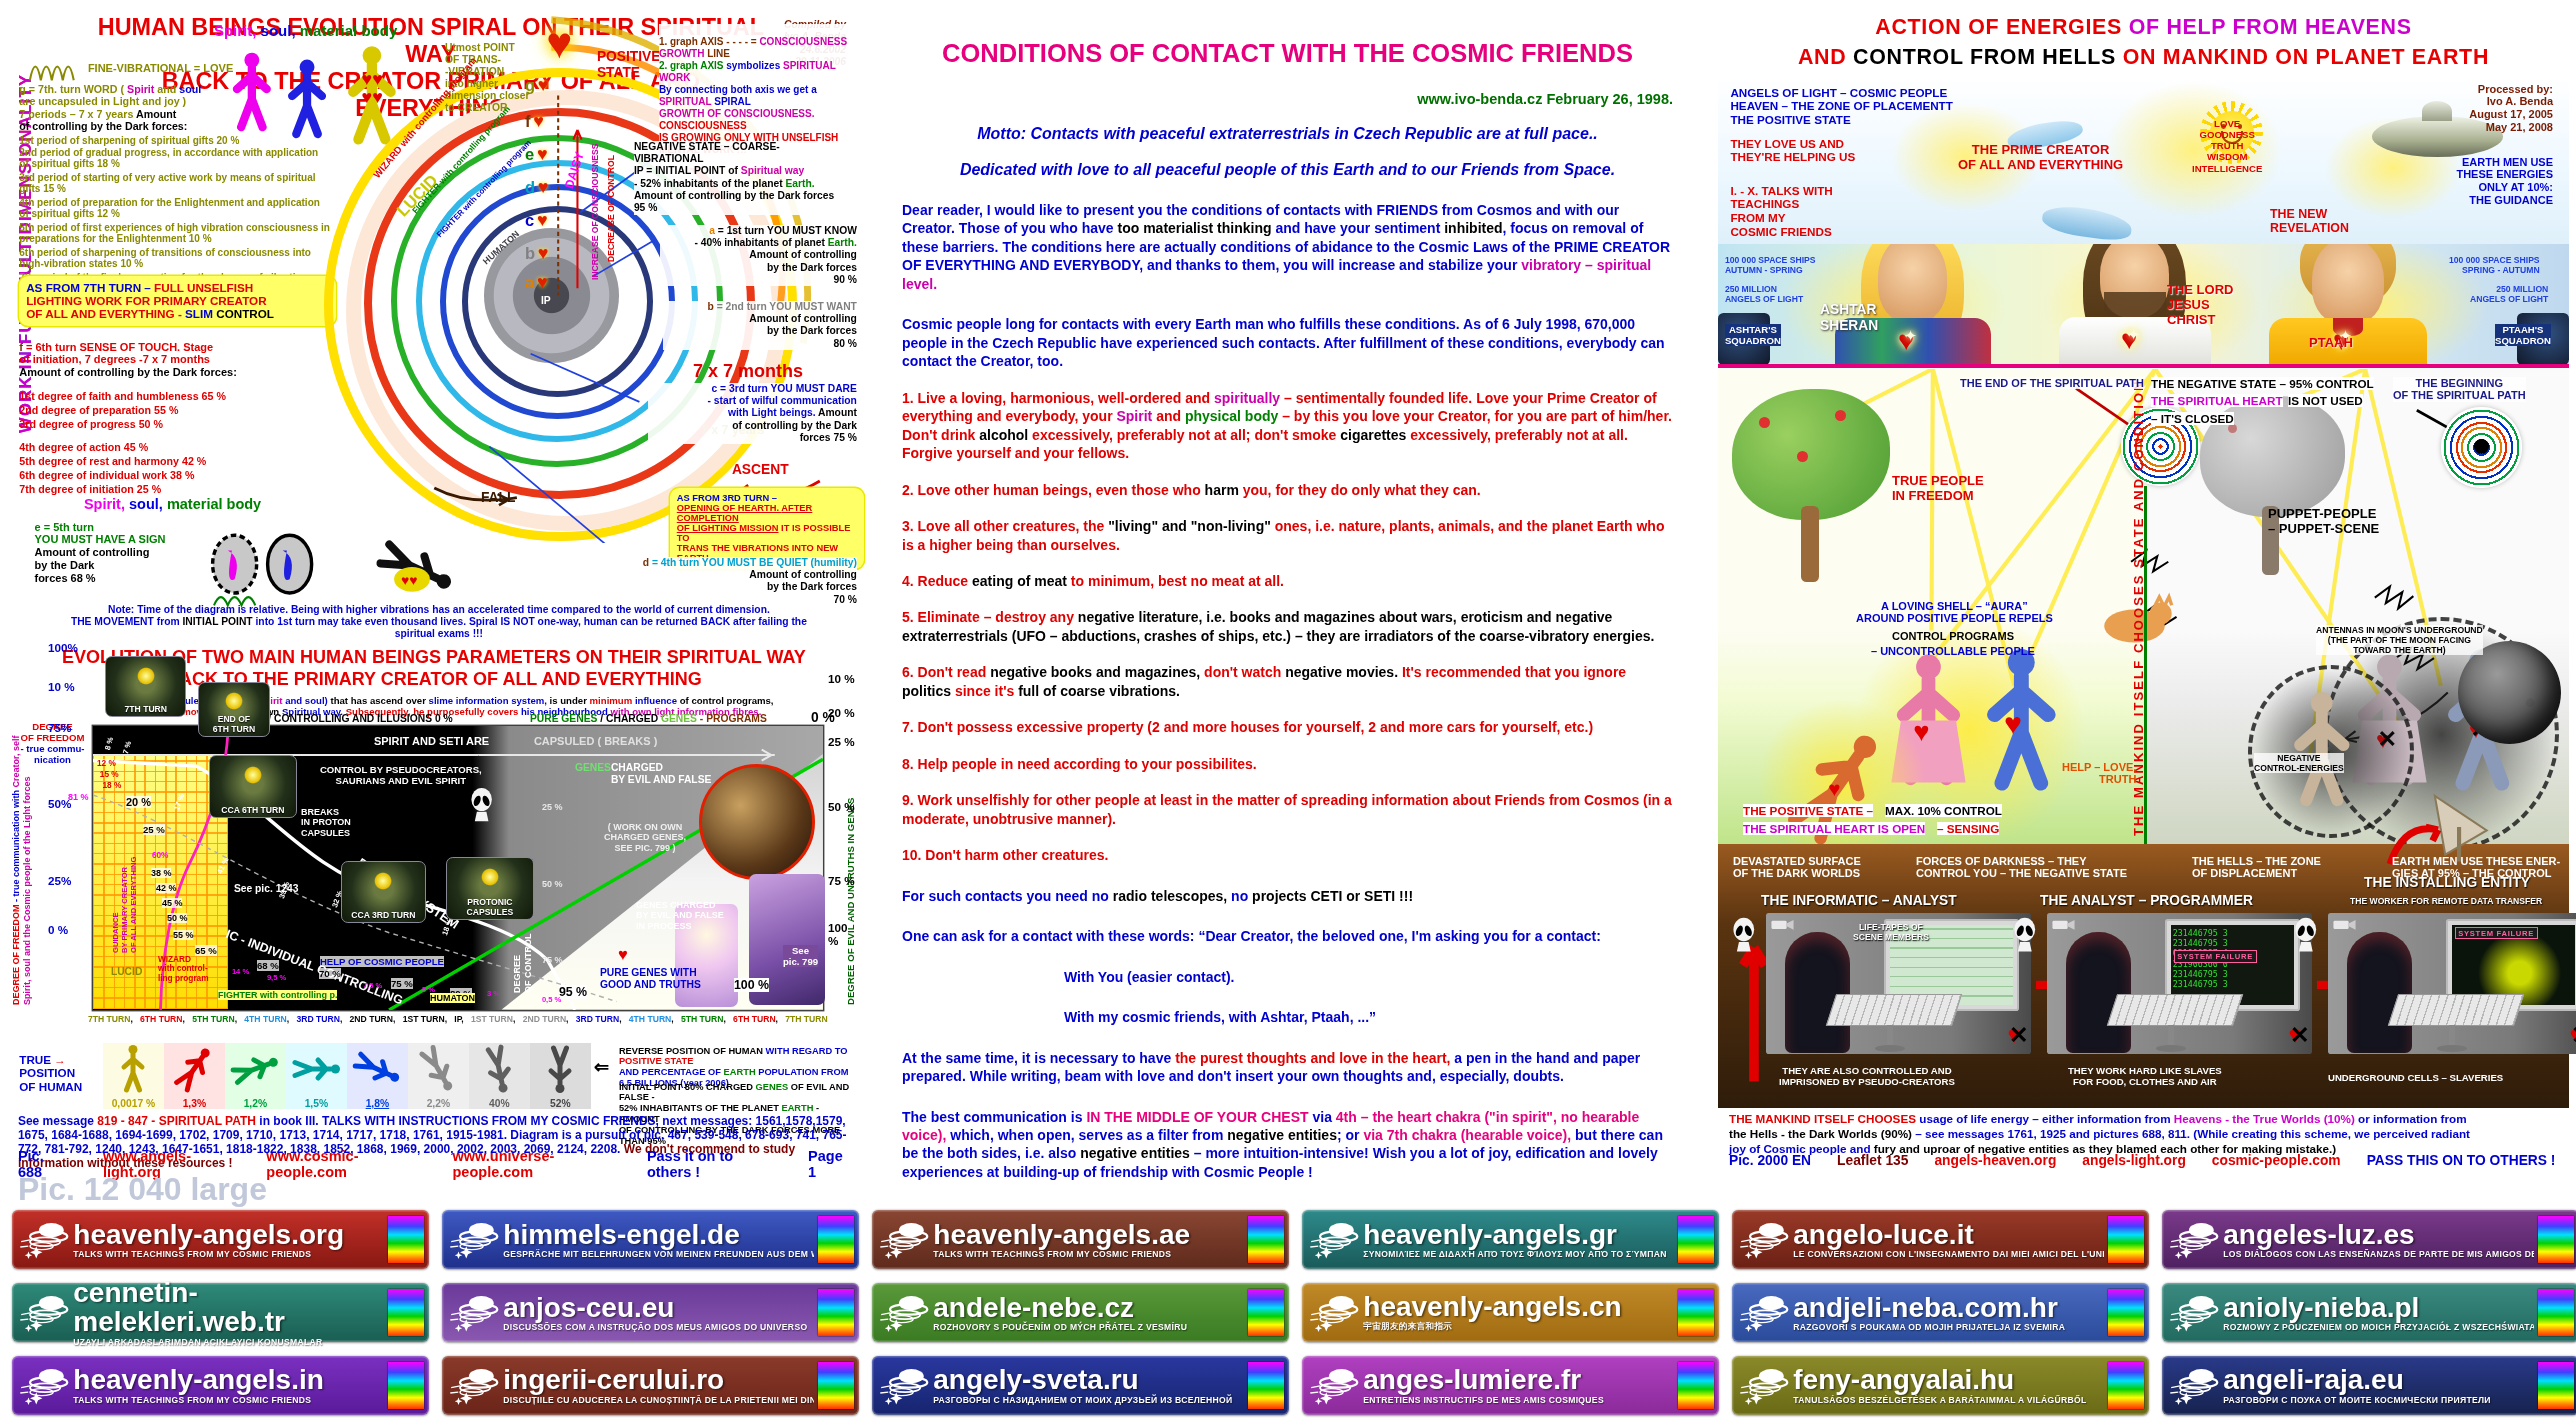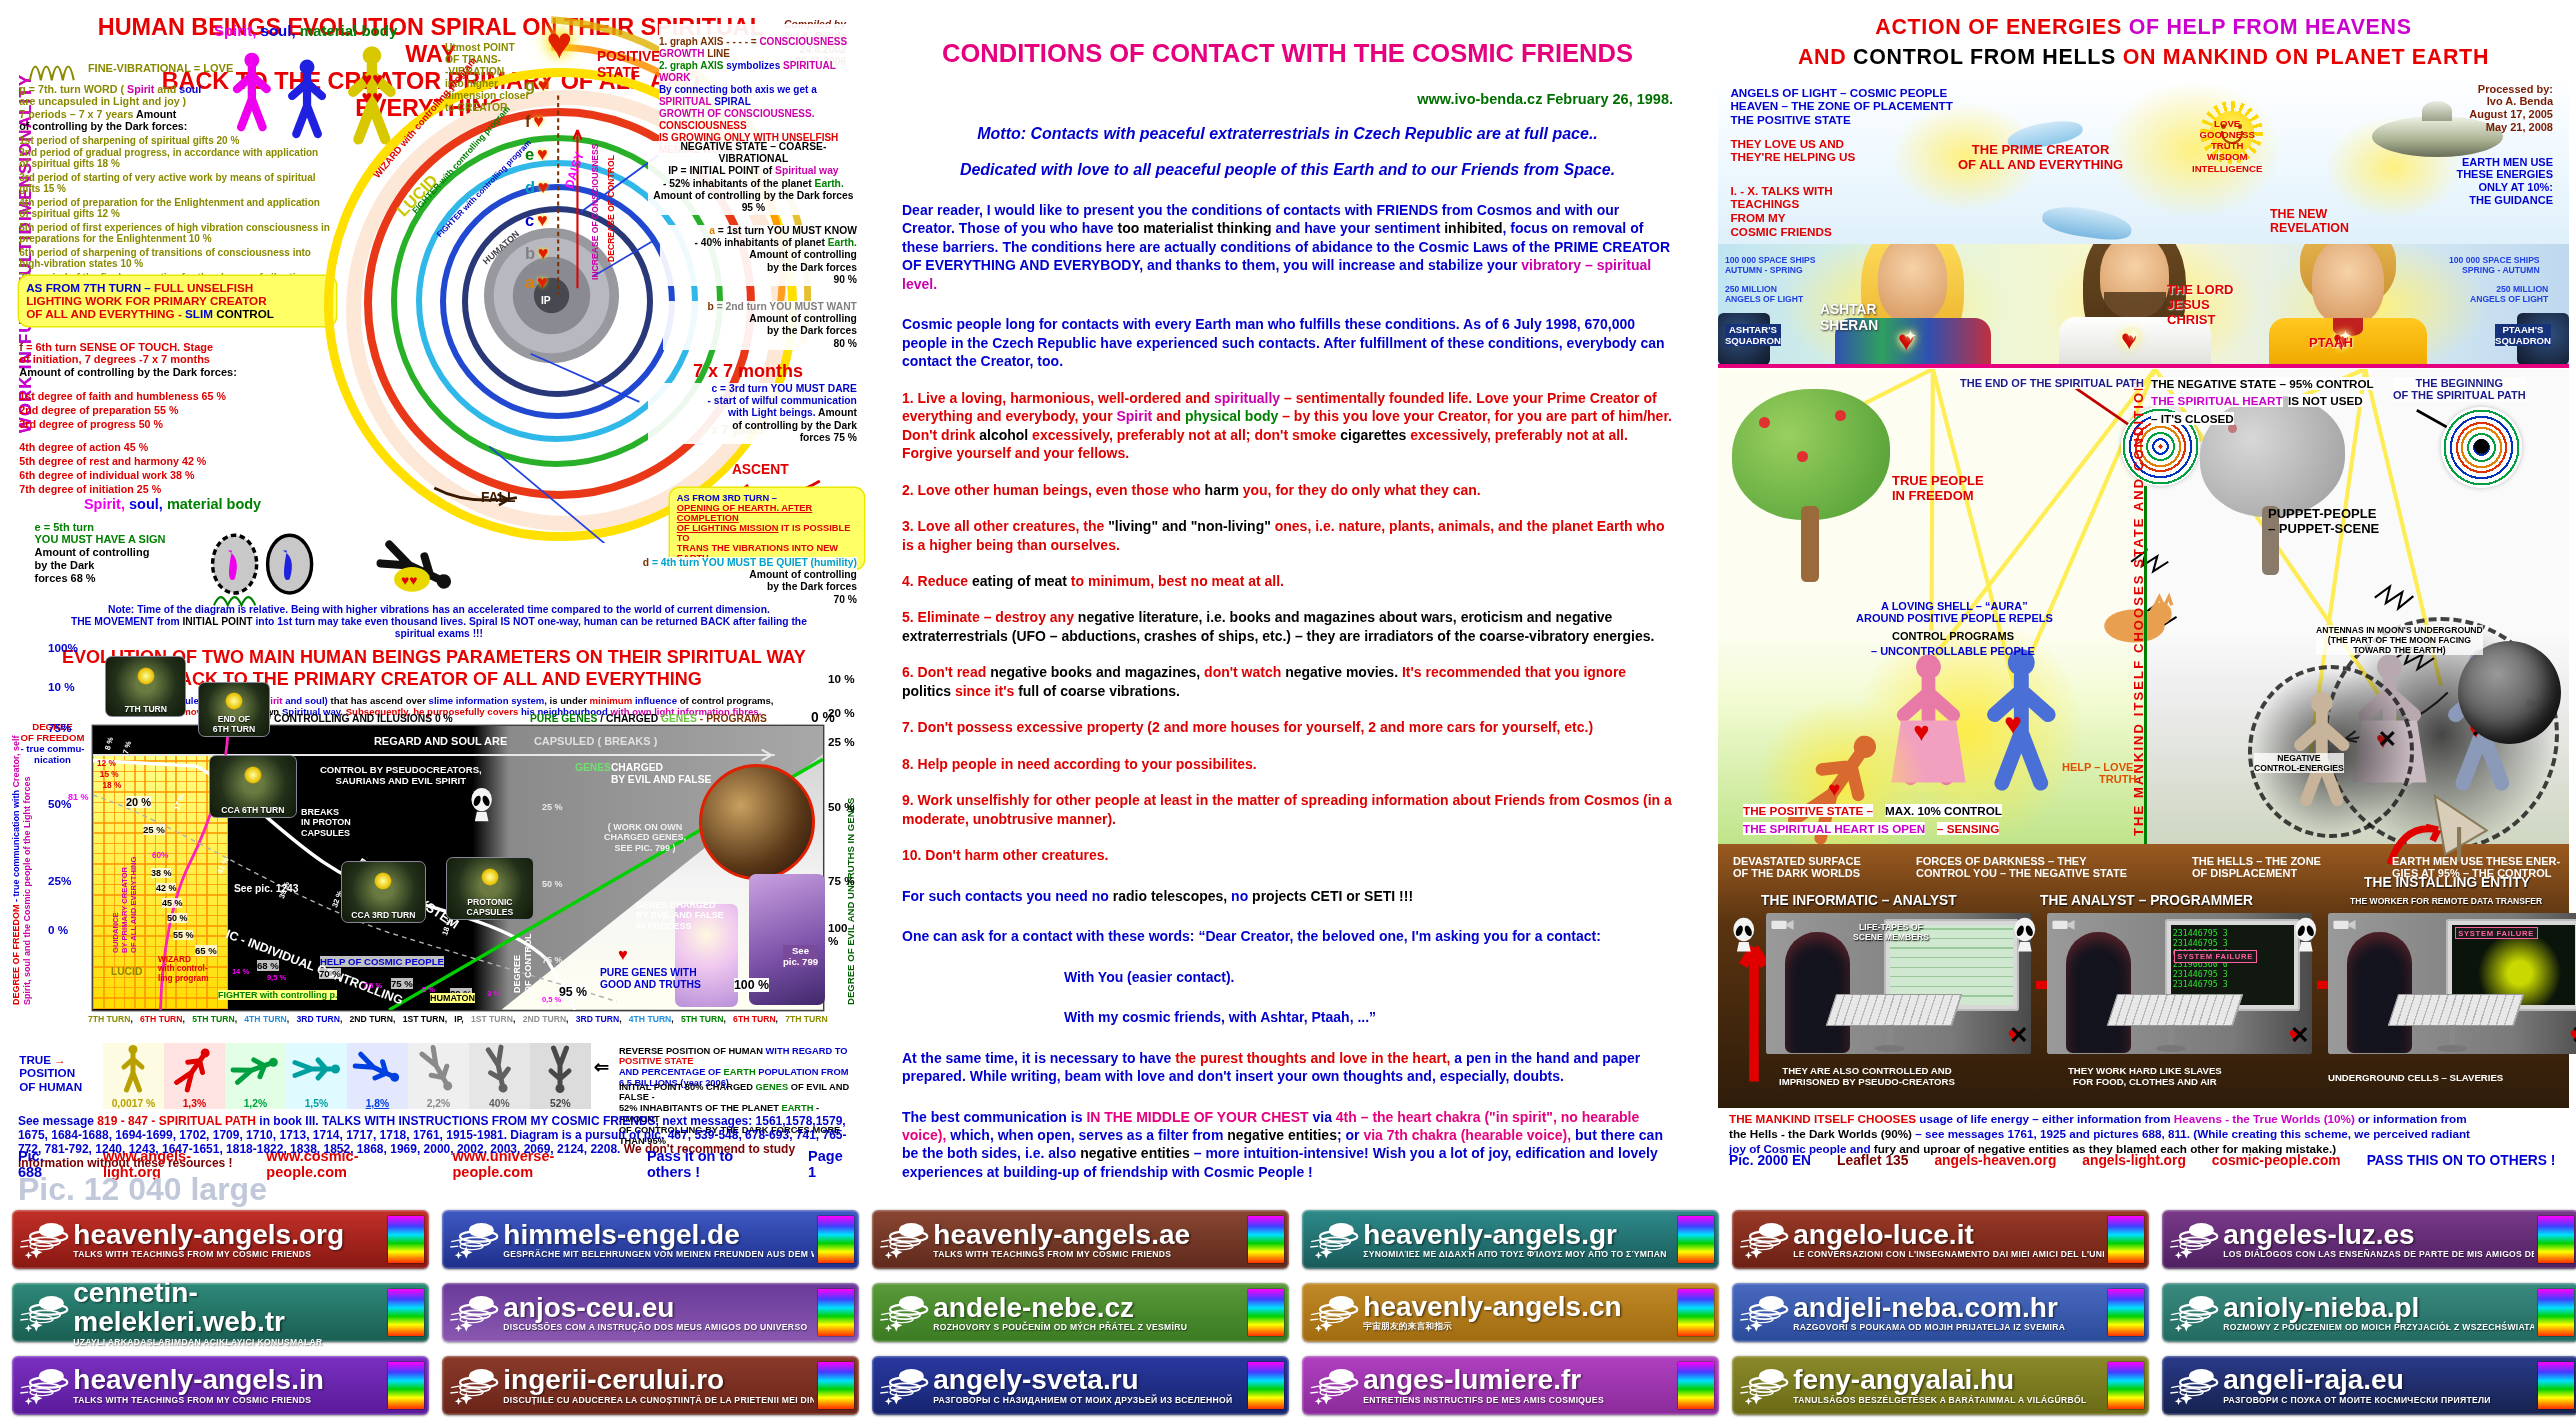--- a/index.html
+++ b/index.html
@@ -272,21 +272,21 @@
           <div class="pl" style="left: 599px; top: 256px; color: rgb(224, 0, 0); font-size: 8.6px; transform: rotate(-90deg);">DECREASE OF CONTROL</div>
           <div class="pl" style="left: 686px; top: 355px; color: rgb(224, 0, 0); font-size: 18px;">7 x 7 months</div>
           <div class="pl" style="left: 694px; top: 417px; color: rgb(138, 138, 0); font-size: 12.4px;">7 x 7 years</div>
           <div class="pl" style="left: 725px; top: 456px; color: rgb(224, 0, 0); font-size: 13.8px;">ASCENT</div>
           <div class="pl" style="left: 474px; top: 484px; color: rgb(58, 26, 0); font-size: 13.8px;">FALL</div>
         </div>
       <div class="rblk" style="left:652px;top:18px;width:198px;font-size:10px;">
         <div><span style="color: rgb(122, 48, 0);">1. graph AXIS - - - - = </span><span style="color: rgb(204, 0, 170);">CONSCIOUSNESS GROWTH </span><span style="color: rgb(122, 48, 0);">LINE</span></div><div><span style="color: rgb(0, 128, 0);">2. graph AXIS </span><span style="color: rgb(0, 0, 208);">symbolizes </span><span style="color: rgb(204, 0, 170);">SPIRITUAL WORK</span></div><div><span style="color: rgb(0, 0, 208);">By connecting both axis we get a </span><span style="color: rgb(204, 0, 170);">SPIRITUAL </span><span style="color: rgb(0, 0, 208);">SPIRAL</span></div><div><span style="color: rgb(204, 0, 170);">GROWTH OF CONSCIOUSNESS. </span><span style="color: rgb(224, 0, 0);">CONSCIOUSNESS
 IS GROWING ONLY WITH UNSELFISH MENTAL WORK !!!</span></div>
       </div>
-      <div class="rblk" style="left:641px;top:135px;width:211px;font-size:10.3px;text-align:center;"><span style="color: rgb(0, 0, 0);">NEGATIVE STATE – COARSE-VIBRATIONAL
+      <div class="rblk" style="left:627px;top:135px;width:211px;font-size:10.3px;text-align:left;"><span style="color: rgb(0, 0, 0);">NEGATIVE STATE – COARSE-VIBRATIONAL
 IP = INITIAL POINT of </span><span style="color: rgb(204, 0, 170);">Spiritual way</span><span style="color: rgb(0, 0, 0);">
 - 52% inhabitants of the planet </span><span style="color: rgb(0, 128, 0);">Earth.</span><span style="color: rgb(0, 0, 0);">
 Amount of controlling by the Dark forces
 95 %</span></div>
       <div class="rblk" style="left:653px;top:219px;width:197px;font-size:10.3px;text-align:right;"><span style="color: rgb(224, 128, 0); font-weight: bold;">a</span><span style="color: rgb(0, 0, 0);"> = 1st turn YOU MUST KNOW
 - 40% inhabitants of planet </span><span style="color: rgb(0, 128, 0);">Earth.</span><span style="color: rgb(0, 0, 0);">
 Amount of controlling
 by the Dark forces
 90 %</span></div>
       <div class="rblk" style="left:656px;top:295px;width:194px;font-size:10.3px;text-align:right;"><span style="color: rgb(122, 48, 0); font-weight: bold;">b</span><span style="color: rgb(128, 128, 128);"> = 2nd turn YOU MUST WANT</span><span style="color: rgb(0, 0, 0);">
@@ -356,21 +356,21 @@
         </svg>
         <use href="#alien" x="0" y="0">
         <svg class="ov" width="30" height="40" style="left:375px;top:61px;" viewBox="0 0 44 58">
               <use href="#alien" width="40" height="52"></use>
             </svg>
         <div class="photo" style="left:606px;top:38px;width:110px;height:110px;"></div>
         <div class="photo" style="left:656px;top:148px;width:76px;height:131px;border-radius:6.9px;border:none;background:linear-gradient(160deg,#caa2e0,#7a50a8 60%,#40286a);"></div>
         <div class="photo" style="left:582px;top:178px;width:63px;height:103px;border-radius:6.9px;border:none;background:radial-gradient(circle at 50% 30%,#fff8e0,#f0c8f0 40%,#b890d8);"></div>
         <div>
 
-        <div class="pl" style="left: 281px; top: 9.6px; color: rgb(255, 255, 255); font-size: 11px;">REGARD AND SOUL ARE</div>
+        <div class="pl" style="left: 281px; top: 9.6px; color: rgb(255, 255, 255); font-size: 11px;">SPIRIT AND SETI ARE</div>
               <div class="pl" style="left: 441px; top: 9.6px; color: rgb(224, 224, 224); font-size: 11px;">CAPSULED ( BREAKS )</div>
               <div class="pl" style="left: 227px; top: 38px; color: rgb(255, 255, 255); font-size: 9.6px; text-align: center;">CONTROL BY PSEUDOCREATORS,
 SAURIANS AND EVIL SPIRIT</div>
               <div class="pl" style="left: 208px; top: 81px; color: rgb(255, 255, 255); font-size: 9px;">BREAKS
 IN PROTON
 CAPSULES</div>
               <div class="pl" style="left: 141px; top: 157px; color: rgb(255, 255, 255); font-size: 10.3px;">See pic. 1243</div>
               <div class="pl" style="left: 270px; top: 129px; color: rgb(255, 255, 255); font-size: 13px; transform: rotate(33deg);">DA - DATASYSTEM</div>
               <div class="pl" style="left: 136px; top: 201px; color: rgb(255, 255, 255); font-size: 12.4px; transform: rotate(21deg);">IC - INDIVIDUAL CONTROLLING</div>
               <div class="pl" style="left: 419px; top: 267px; color: rgb(255, 255, 255); font-size: 9px; transform: rotate(-90deg);">DEGREE

